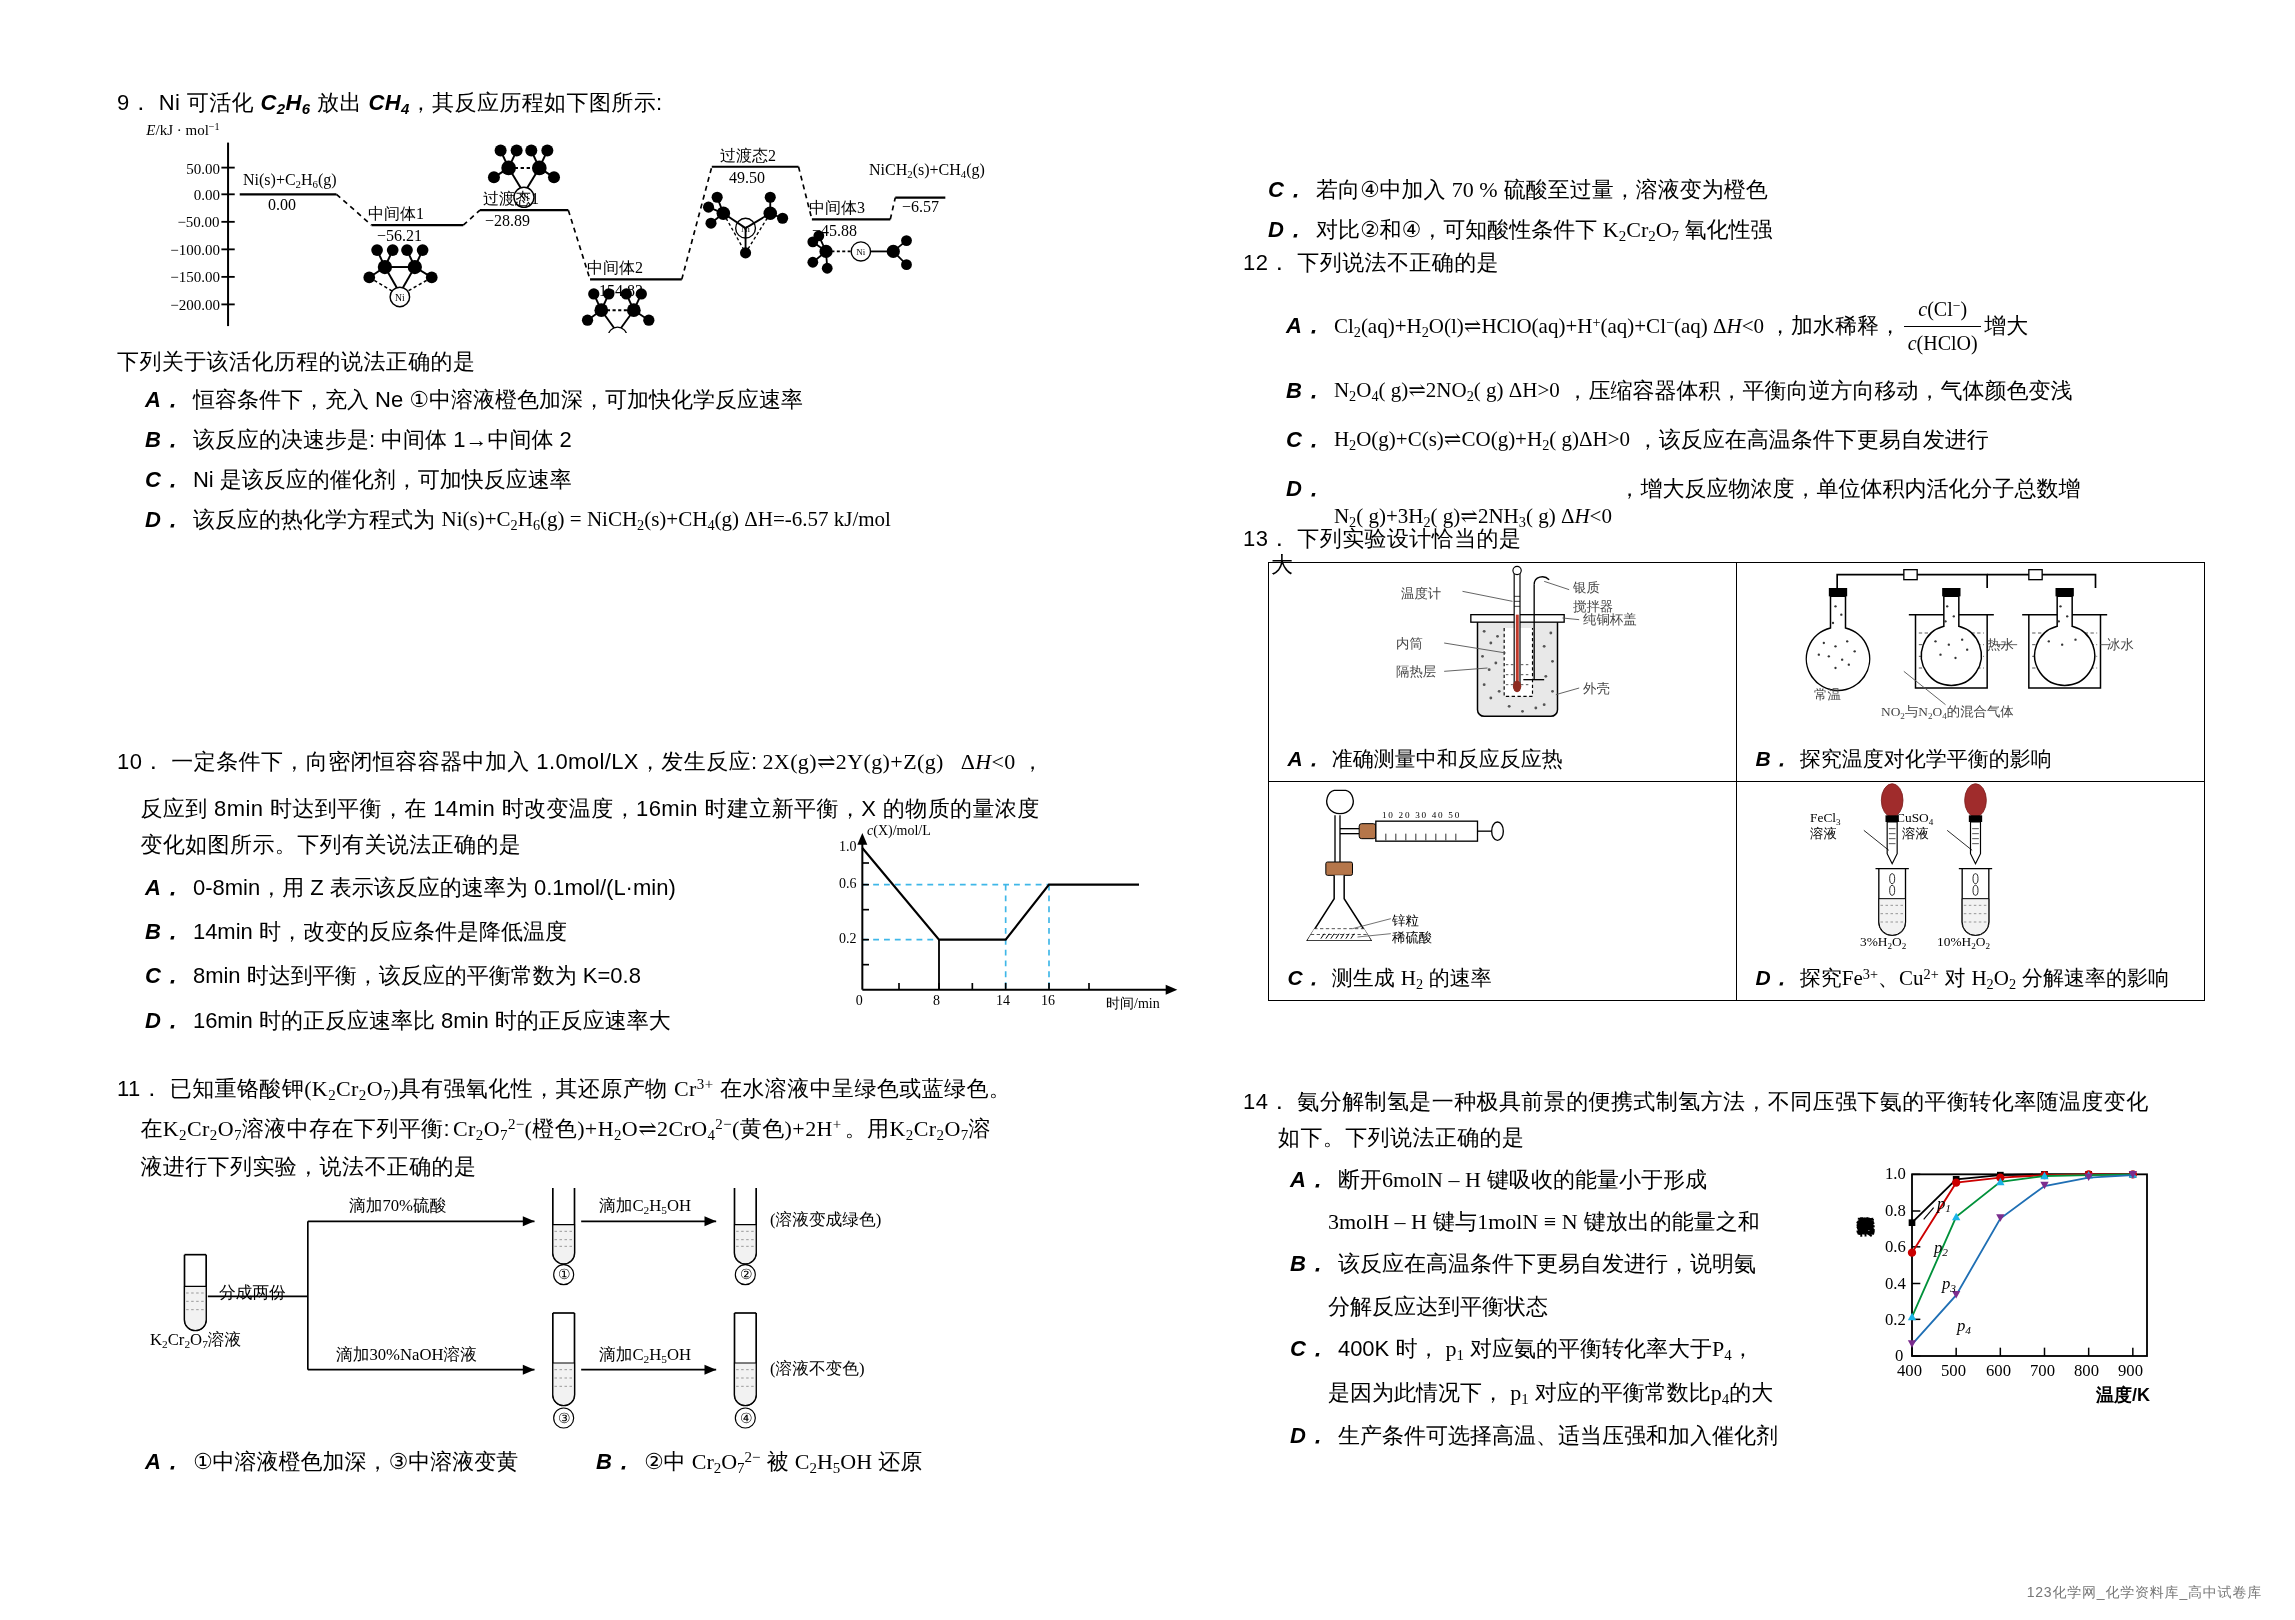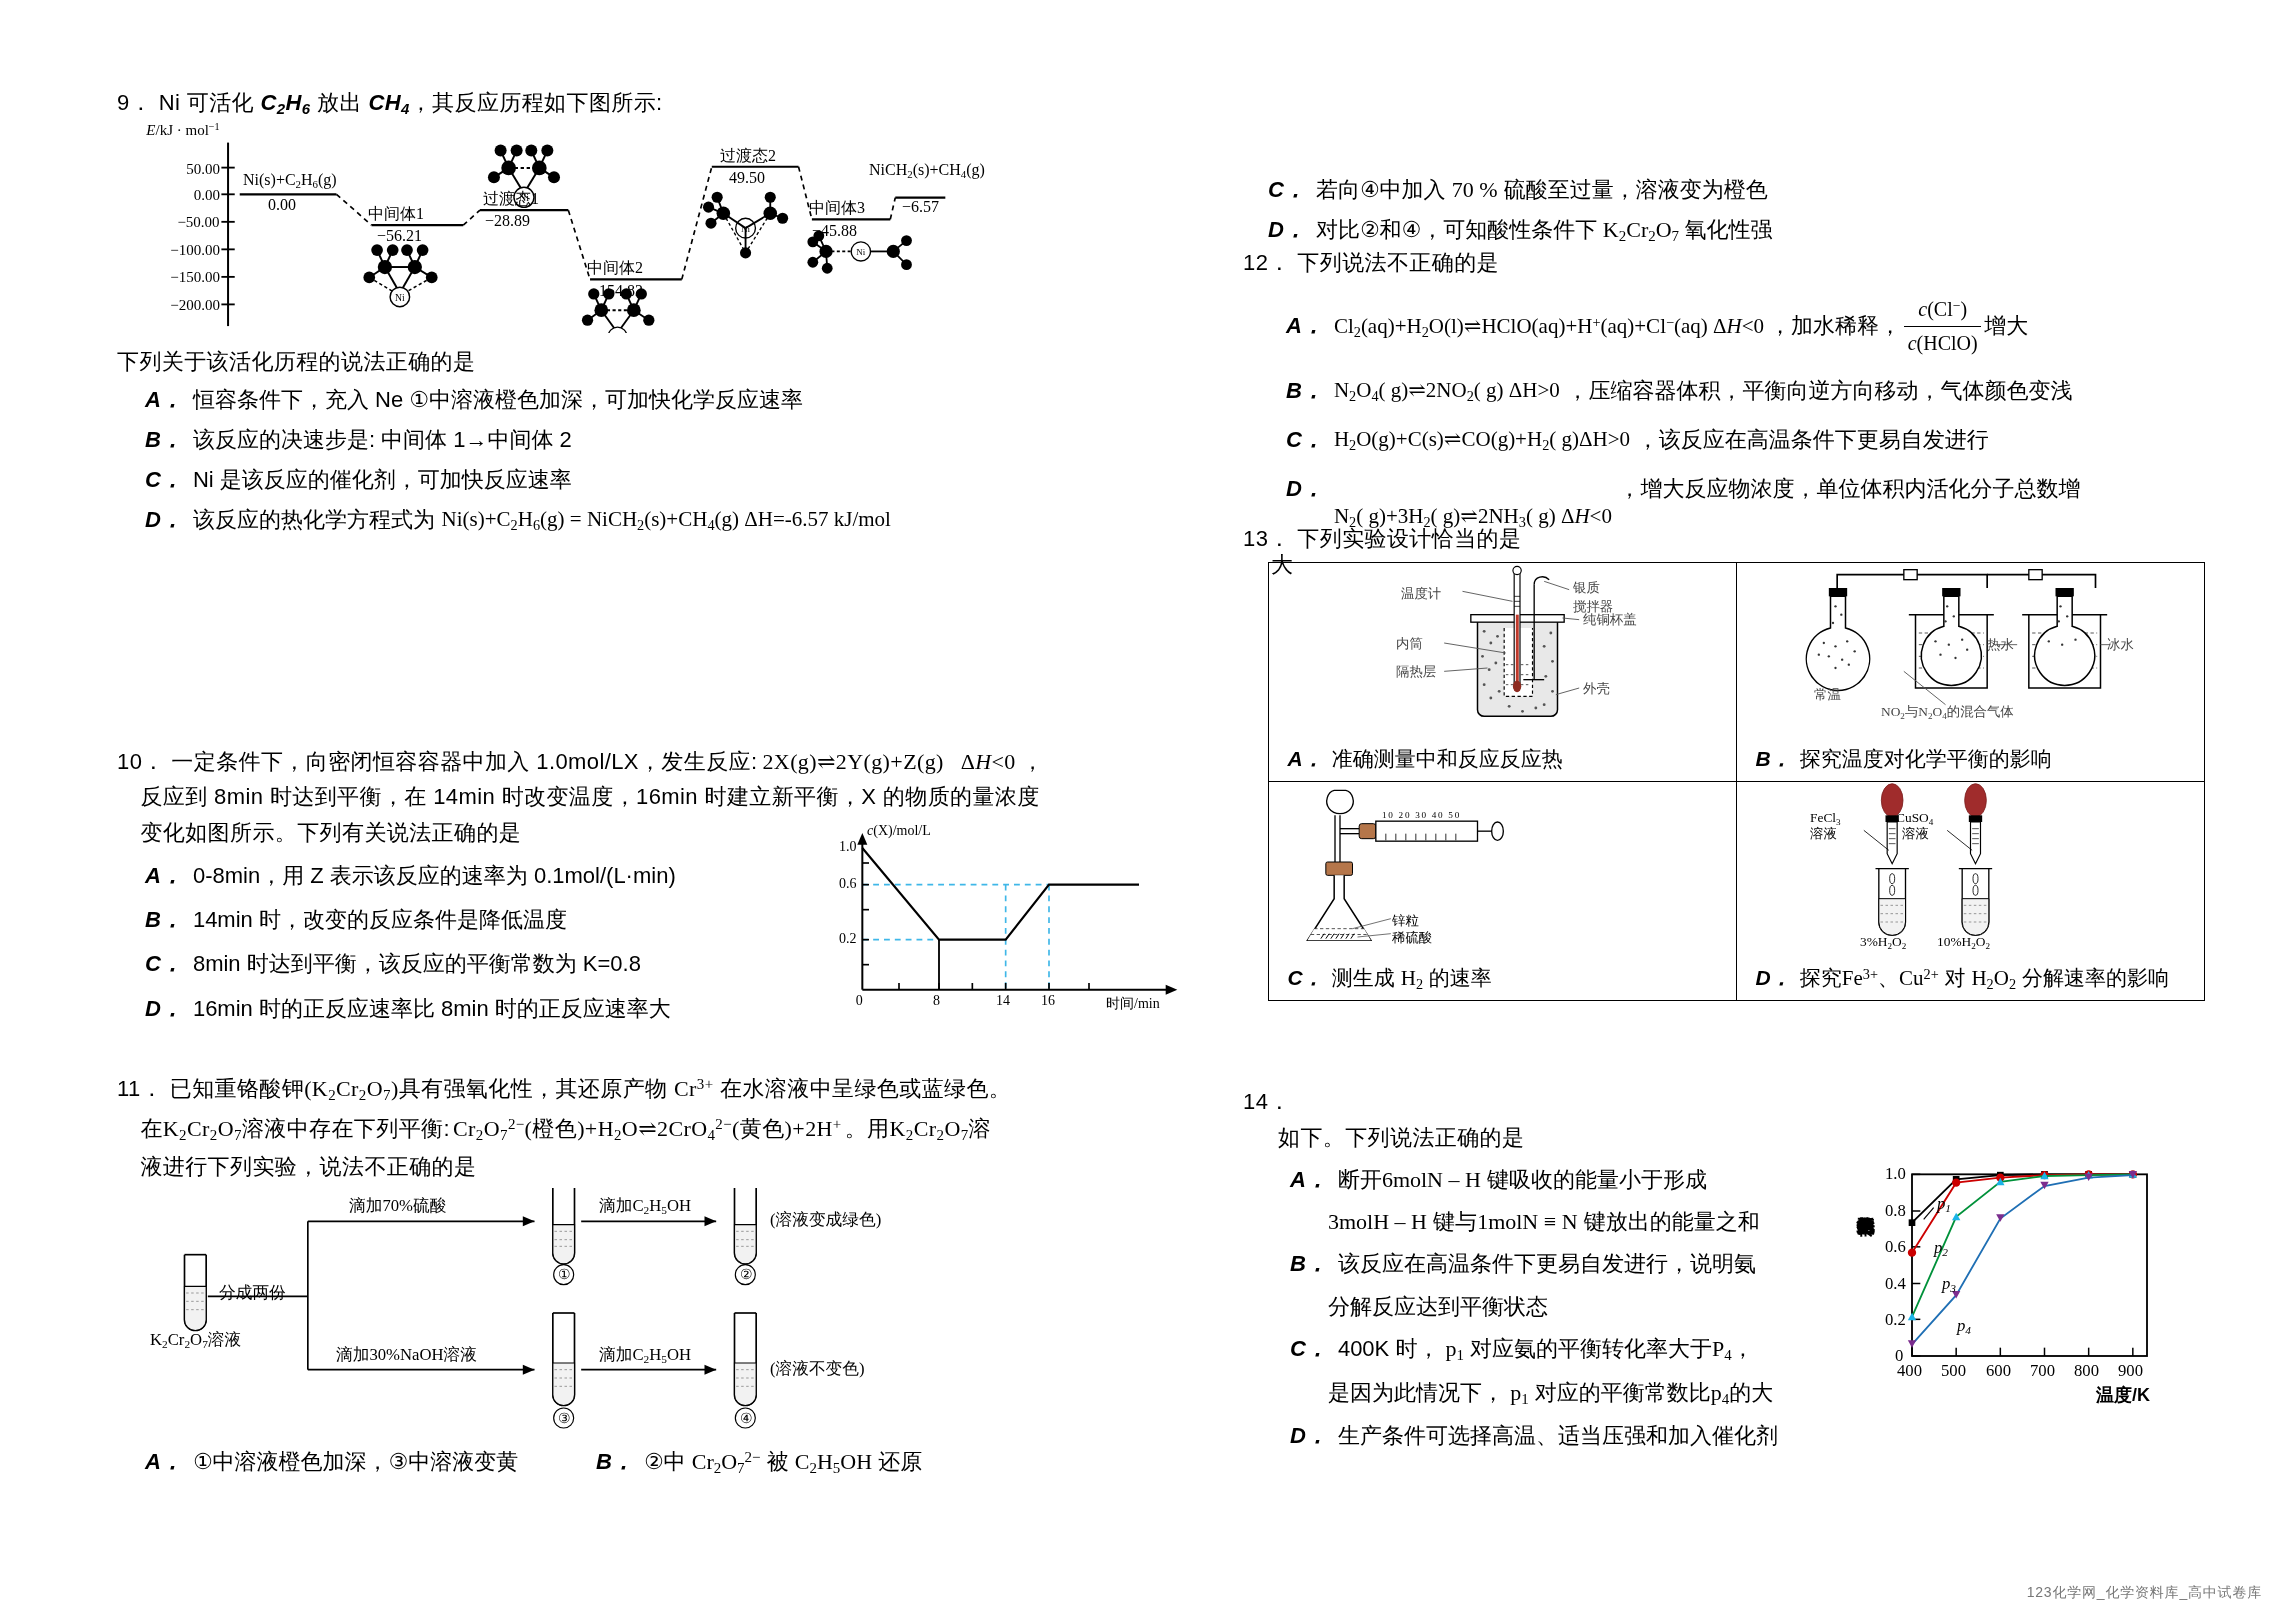--- a/index.html
+++ b/index.html
@@ -275,21 +275,21 @@
       </div>
     </div>
 
     <div style="position:absolute;top:745px;left:0;width:935px;">
       <div class="qline row">
         <span class="qnum">10．</span>
         <span>一定条件下，向密闭恒容容器中加入 1.0mol/LX，发生反应:</span>
         <span class="serif" style="margin:0 5px;">2X(g)⇌2Y(g)+Z(g)</span>
         <span class="serif">&nbsp;&nbsp;Δ<span class="ital">H</span>&lt;0 ，</span>
       </div>
-      <div class="qline" style="margin-left:23.4px;margin-top:2px;">反应到 8min 时达到平衡，在 14min 时改变温度，16min 时建立新平衡，X 的物质的量浓度</div>
+      <div class="qline" style="margin-left:23.4px;margin-top:14px;">反应到 8min 时达到平衡，在 14min 时改变温度，16min 时建立新平衡，X 的物质的量浓度</div>
       <div class="qline" style="margin-left:23.4px;margin-top:3.3px;">变化如图所示。下列有关说法正确的是</div>
 
       <div style="margin-left:28px;margin-top:5px;width:584px;">
         <div class="opt" style="margin:10px 0;">
           <span class="optlbl">A．</span>
           <span>0-8min，用 Z 表示该反应的速率为 0.1mol/(L·min)</span>
         </div>
         <div class="opt" style="margin:10px 0;">
           <span class="optlbl">B．</span>
           <span>14min 时，改变的反应条件是降低温度</span>
@@ -785,20 +785,21 @@
             </div>
           </td>
         </tr>
       </tbody>
         </table>
     </div>
 
     <div style="position:absolute;top:1085px;left:0;width:968px;">
       <div class="qline row">
         <span class="qnum">14．</span>
+        <span>氨分解制氢是一种极具前景的便携式制氢方法，不同压强下氨的平衡转化率随温度变化</span>
       </div>
       <div class="qline" style="margin-left:35px;margin-top:3.3px;">如下。下列说法正确的是</div>
 
       <div style="margin-left:47px;margin-top:6.7px;width:584px;">
         <div class="opt" style="flex-direction:column;margin:8.3px 0;">
           <div class="row">
             <span class="optlbl">A．</span>
             <span>断开<span class="serif">6molN – H</span> 键吸收的能量小于形成</span>
           </div>
           <div style="margin-left:38px;margin-top:8.3px;"><span class="serif">3molH – H</span> 键与<span class="serif">1molN ≡ N</span> 键放出的能量之和</div>

